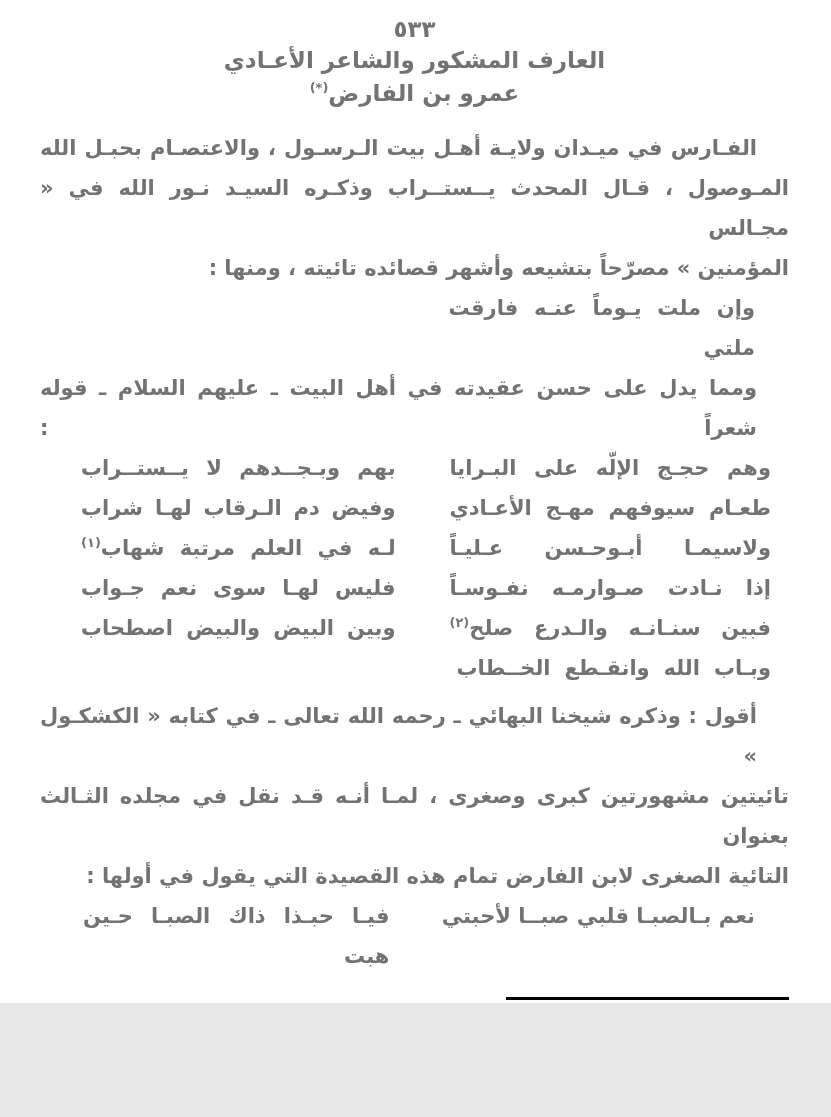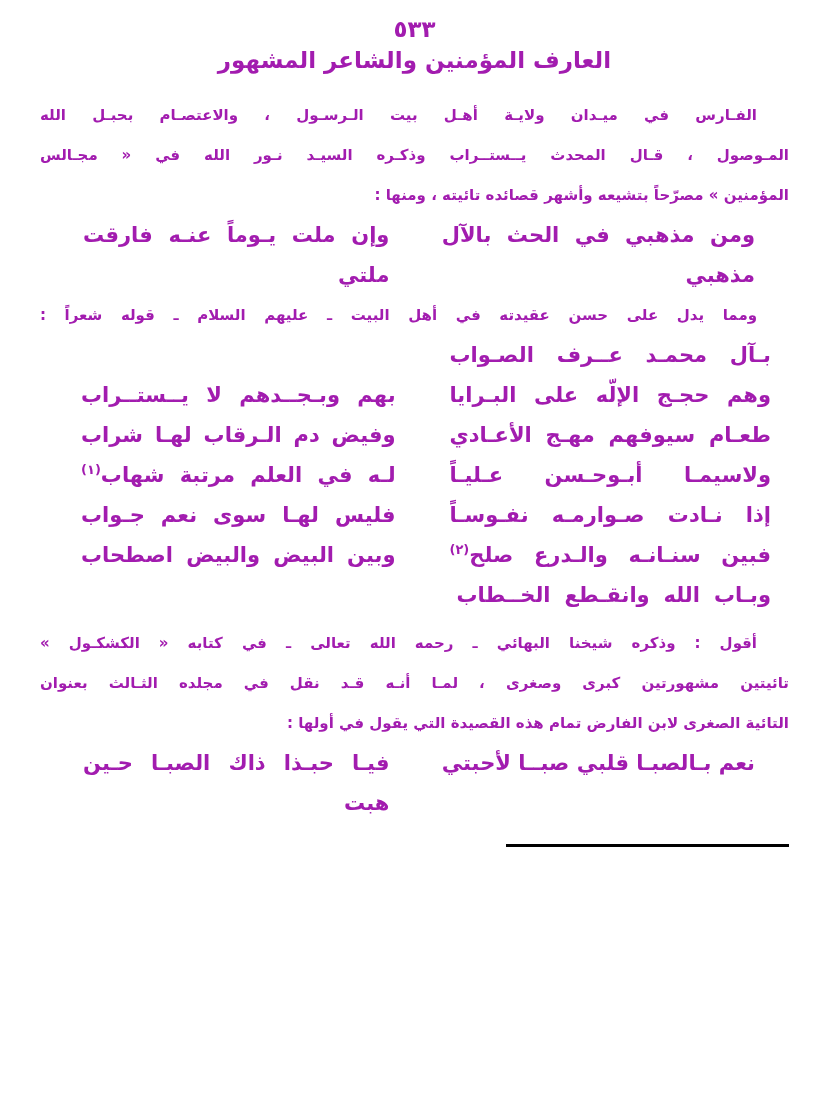--- a/index.html
+++ b/index.html
@@ -1,36 +1,36 @@
 <!DOCTYPE html>
 <html lang="ar" dir="rtl"><head>
 <meta charset="utf-8">
 <style>
   html,body { margin:0; padding:0; background:#e8e8e8; }
   .page {
     position:relative;
-    width:831px; height:1117px;
+    width:831px; height:1003px;
     margin:0 auto;
     background:#ffffff;
-    color:#a21caf;
+    color:#737373;
     font-family:"DejaVu Sans", sans-serif;
     font-weight:bold;
     direction:rtl;
     box-sizing:border-box;
     padding:10px 42px 0 40px;
     overflow:hidden;
   }
   .page-number { text-align:center; font-size:23px; line-height:30px; margin-top:4px; }
   .title-line  { text-align:center; font-size:23px; line-height:33px; }
   .subtitle-line { text-align:center; font-size:23px; line-height:33px; }
   sup.marker { font-size:13px; vertical-align:super; line-height:0; }
 
   .prose { margin-top:18px; }
   .body-line {
-    font-size:15px; line-height:40px;
+    font-size:21px; line-height:40px;
     text-align:justify; text-align-last:justify;
     white-space:normal;
   }
   .body-line.first { padding-right:32px; }
   .body-line.short { text-align:left; text-align-last:right; }
 
   .couplet {
     display:flex; justify-content:space-between;
     font-size:21px; line-height:40px;
   }
@@ -45,39 +45,40 @@
     margin-top:21px; margin-bottom:0;
   }
 </style>
 </head>
 <body>
 
 <div class="page">
 
   <div class="page-number">٥٣٣</div>
 
-  <div class="title-line">العارف المؤمنين والشاعر المشهور</div>
+  <div class="title-line">العارف المشكور والشاعر الأعـادي</div>
 
+  <div class="subtitle-line">
+    <span>عمرو بن الفارض</span><sup class="marker">(*)</sup>
+  </div>
 
   <div class="prose">
     <div class="body-line first">الفـارس في ميـدان ولايـة أهـل بيت الـرسـول ، والاعتصـام بحبـل الله</div>
     <div class="body-line">المـوصول ، قـال المحدث يــستــراب وذكـره السيـد نـور الله في « مجـالس</div>
     <div class="body-line short">المؤمنين » مصرّحاً بتشيعه وأشهر قصائده تائيته ، ومنها :</div>
   </div>
 
   <div class="couplet inline-verse">
-    <span class="hemi r">ومن مذهبي في الحث بالآل مذهبي</span>
     <span class="hemi l">وإن ملت يـوماً عنـه فارقت ملتي</span>
   </div>
 
   <div class="body-line first">ومما يدل على حسن عقيدته في أهل البيت ـ عليهم السلام ـ قوله شعراً :</div>
 
   <div class="poem">
     <div class="couplet">
-      <span class="hemi r">بـآل محمـد عــرف الصـواب</span>
     </div>
     <div class="couplet">
       <span class="hemi r">وهم حجـج الإلّه على البـرايا</span>
       <span class="hemi l">بهم وبـجــدهم لا يــستــراب</span>
     </div>
     <div class="couplet">
       <span class="hemi r">طعـام سيوفهم مهـج الأعـادي</span>
       <span class="hemi l">وفيض دم الـرقاب لهـا شراب</span>
     </div>
     <div class="couplet">

